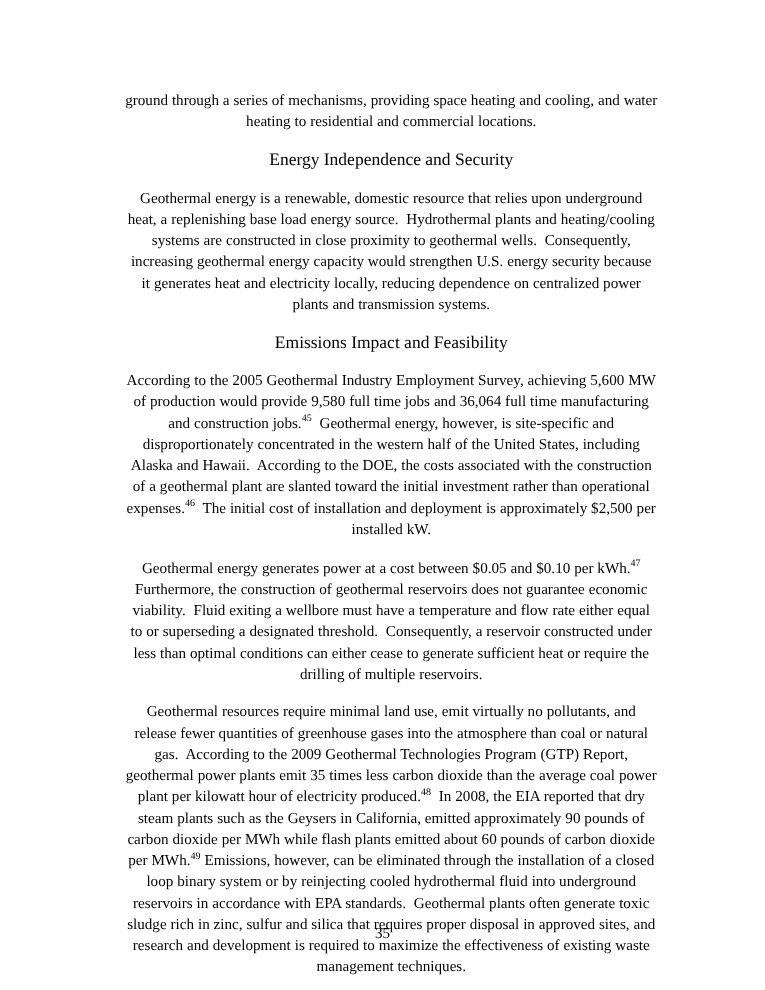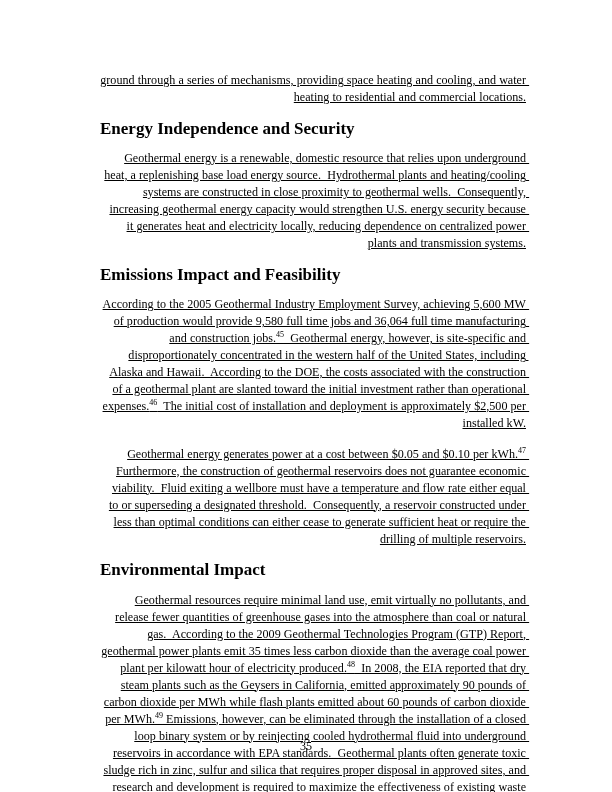--- a/index.html
+++ b/index.html
@@ -21,31 +21,30 @@
   .content {
     position: absolute;
     left: 100px;
     top: 72px;
     width: 426px;
   }
   p.body-text {
     margin: 0 0 13.5px 0;
     font-size: 12.1px;
     line-height: 17.0px;
-    text-align: right;
+    text-align: center;
     white-space: pre-wrap;
     word-spacing: 0.1px;
-    text-decoration: underline;
   }
   h2.section-heading {
     margin: 0 0 13.5px 0;
-    font-size: 17px;
+    font-size: 14px;
     line-height: 17.0px;
-    font-weight: bold;
-    text-align: left;
+    font-weight: normal;
+    text-align: center;
   }
   .sup {
     font-size: 8px;
     vertical-align: super;
     line-height: 0;
   }
   .page-number {
     position: absolute;
     left: 0;
     right: 0;
@@ -60,17 +59,16 @@
 <body>
 
 <div class="page">
   <div class="content" id="doc-content">
       <p class="body-text">ground through a series of mechanisms, providing space heating and cooling, and water heating to residential and commercial locations.</p>
       <h2 class="section-heading">Energy Independence and Security</h2>
       <p class="body-text">Geothermal energy is a renewable, domestic resource that relies upon underground heat, a replenishing base load energy source.  Hydrothermal plants and heating/cooling systems are constructed in close proximity to geothermal wells.  Consequently, increasing geothermal energy capacity would strengthen U.S. energy security because it generates heat and electricity locally, reducing dependence on centralized power plants and transmission systems.</p>
       <h2 class="section-heading">Emissions Impact and Feasibility</h2>
       <p class="body-text">According to the 2005 Geothermal Industry Employment Survey, achieving 5,600 MW of production would provide 9,580 full time jobs and 36,064 full time manufacturing and construction jobs.<span class="sup">45</span>  Geothermal energy, however, is site-specific and disproportionately concentrated in the western half of the United States, including Alaska and Hawaii.  According to the DOE, the costs associated with the construction of a geothermal plant are slanted toward the initial investment rather than operational expenses.<span class="sup">46</span>  The initial cost of installation and deployment is approximately $2,500 per installed kW.</p>
       <p class="body-text">Geothermal energy generates power at a cost between $0.05 and $0.10 per kWh.<span class="sup">47</span> Furthermore, the construction of geothermal reservoirs does not guarantee economic viability.  Fluid exiting a wellbore must have a temperature and flow rate either equal to or superseding a designated threshold.  Consequently, a reservoir constructed under less than optimal conditions can either cease to generate sufficient heat or require the drilling of multiple reservoirs.</p>
-      <h2 class="section-heading">Environmental Impact</h2>
       <p class="body-text">Geothermal resources require minimal land use, emit virtually no pollutants, and release fewer quantities of greenhouse gases into the atmosphere than coal or natural gas.  According to the 2009 Geothermal Technologies Program (GTP) Report, geothermal power plants emit 35 times less carbon dioxide than the average coal power plant per kilowatt hour of electricity produced.<span class="sup">48</span>  In 2008, the EIA reported that dry steam plants such as the Geysers in California, emitted approximately 90 pounds of carbon dioxide per MWh while flash plants emitted about 60 pounds of carbon dioxide per MWh.<span class="sup">49</span> Emissions, however, can be eliminated through the installation of a closed loop binary system or by reinjecting cooled hydrothermal fluid into underground reservoirs in accordance with EPA standards.  Geothermal plants often generate toxic sludge rich in zinc, sulfur and silica that requires proper disposal in approved sites, and research and development is required to maximize the effectiveness of existing waste management techniques.</p>
     </div>
   <div class="page-number">35</div>
 </div>
 
 </body></html>

